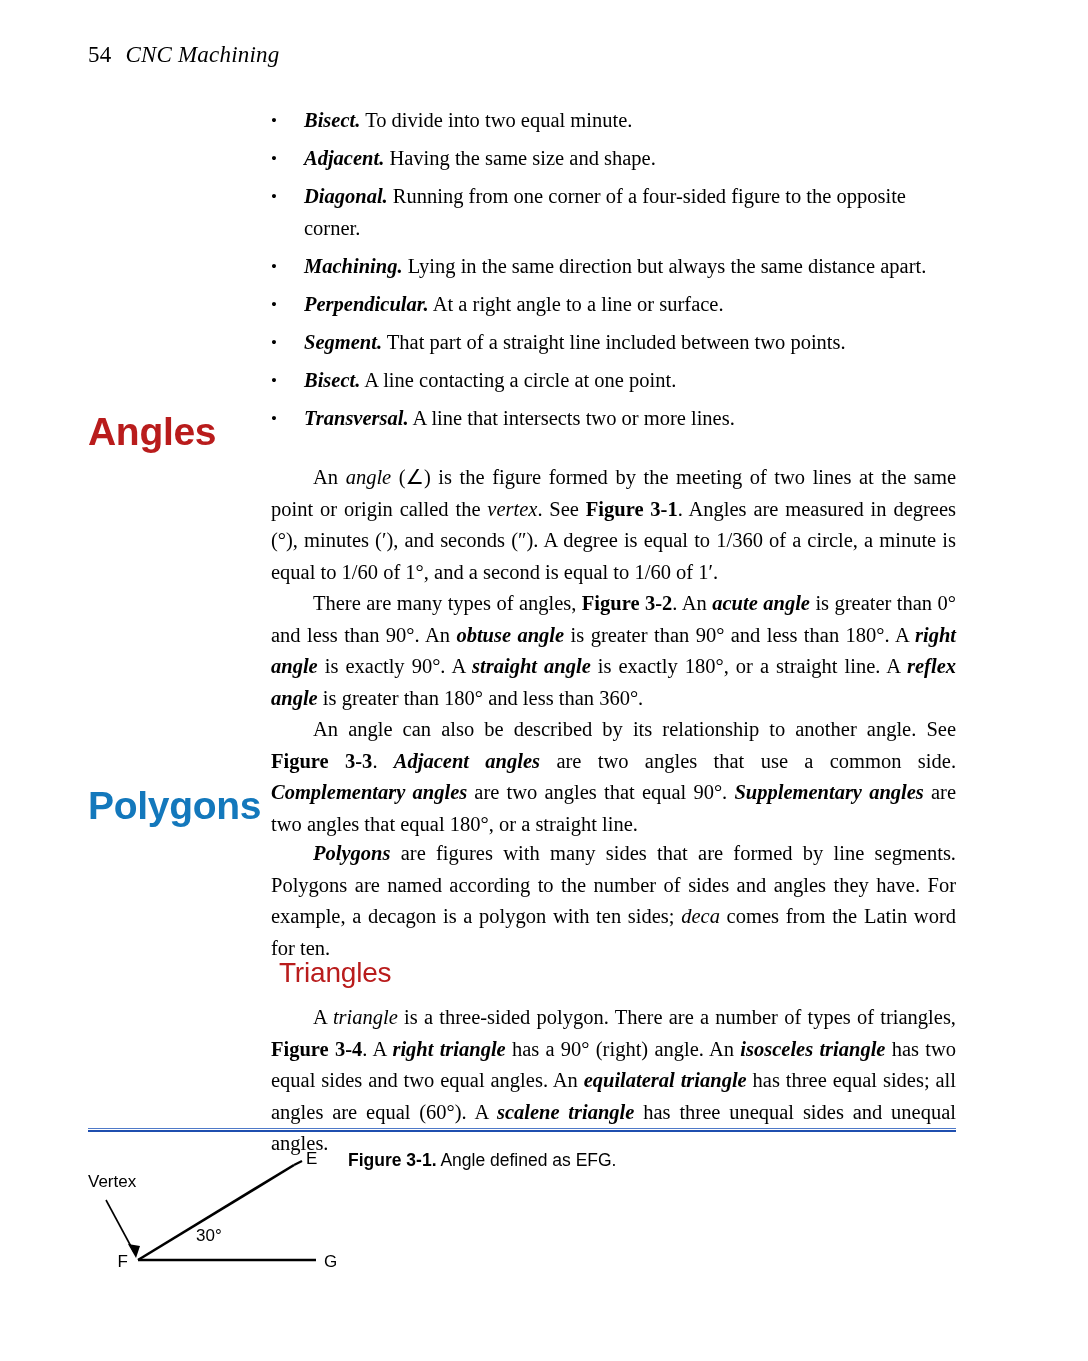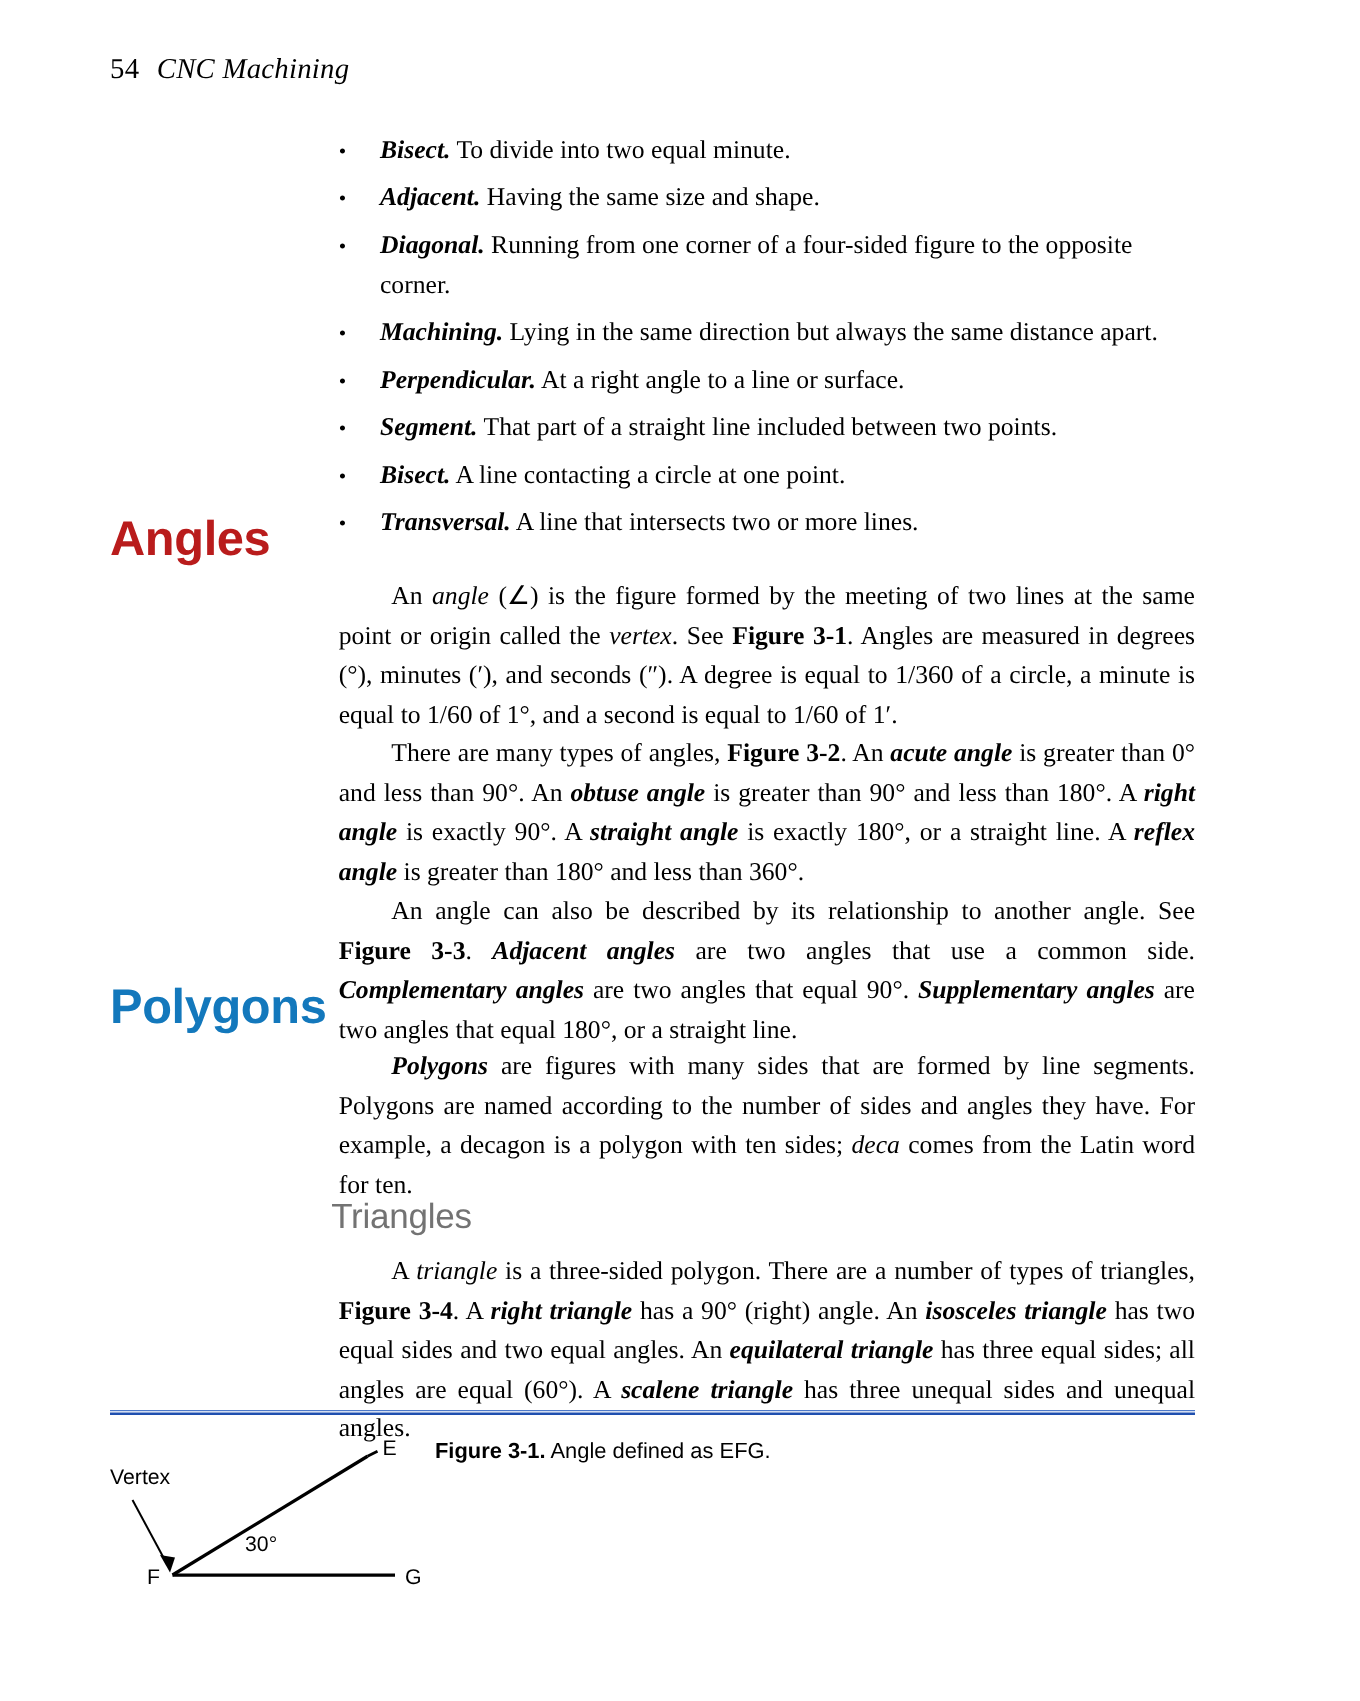--- a/index.html
+++ b/index.html
@@ -202,21 +202,21 @@
 
     <p class="body-p"><span>An angle can also be described by its relationship to another angle. See </span><span class="b">Figure 3-3</span><span>. </span><span class="bi">Adjacent angles</span><span> are two angles that use a common side. </span><span class="bi">Complementary angles</span><span> are two angles that equal 90°. </span><span class="bi">Supplementary angles</span><span> are two angles that equal 180°, or a straight line.</span></p>
   </div>
 
   <h1 class="blk chap-head" style="left: 88px; top: 784px; color: rgb(19, 120, 188);">Polygons</h1>
 
   <div class="blk" style="left:271px; top:838px; width:685px;">
     <p class="body-p"><span class="bi">Polygons</span><span> are figures with many sides that are formed by line segments. Polygons are named according to the number of sides and angles they have. For example, a decagon is a polygon with ten sides; </span><span class="i">deca</span><span> comes from the Latin word for ten.</span></p>
   </div>
 
-  <h2 class="blk sub-head" style="left: 265px; top: 957px; color: #737373;">Triangles</h2>
+  <h2 class="blk sub-head" style="left: 279px; top: 957px; color: #b91c1c;">Triangles</h2>
 
   <div class="blk" style="left:271px; top:1002px; width:685px;">
     <p class="body-p"><span>A </span><span class="i">triangle</span><span> is a three-sided polygon. There are a number of types of triangles, </span><span class="b">Figure 3-4</span><span>. A </span><span class="bi">right triangle</span><span> has a 90° (right) angle. An </span><span class="bi">isosceles triangle</span><span> has two equal sides and two equal angles. An </span><span class="bi">equilateral triangle</span><span> has three equal sides; all angles are equal (60°). A </span><span class="bi">scalene triangle</span><span> has three unequal sides and unequal angles.</span></p>
   </div>
 
   <div class="figrule">
     <div class="l1"></div>
     <div class="l2" style="background: rgb(31, 79, 175);"></div>
   </div>
 

